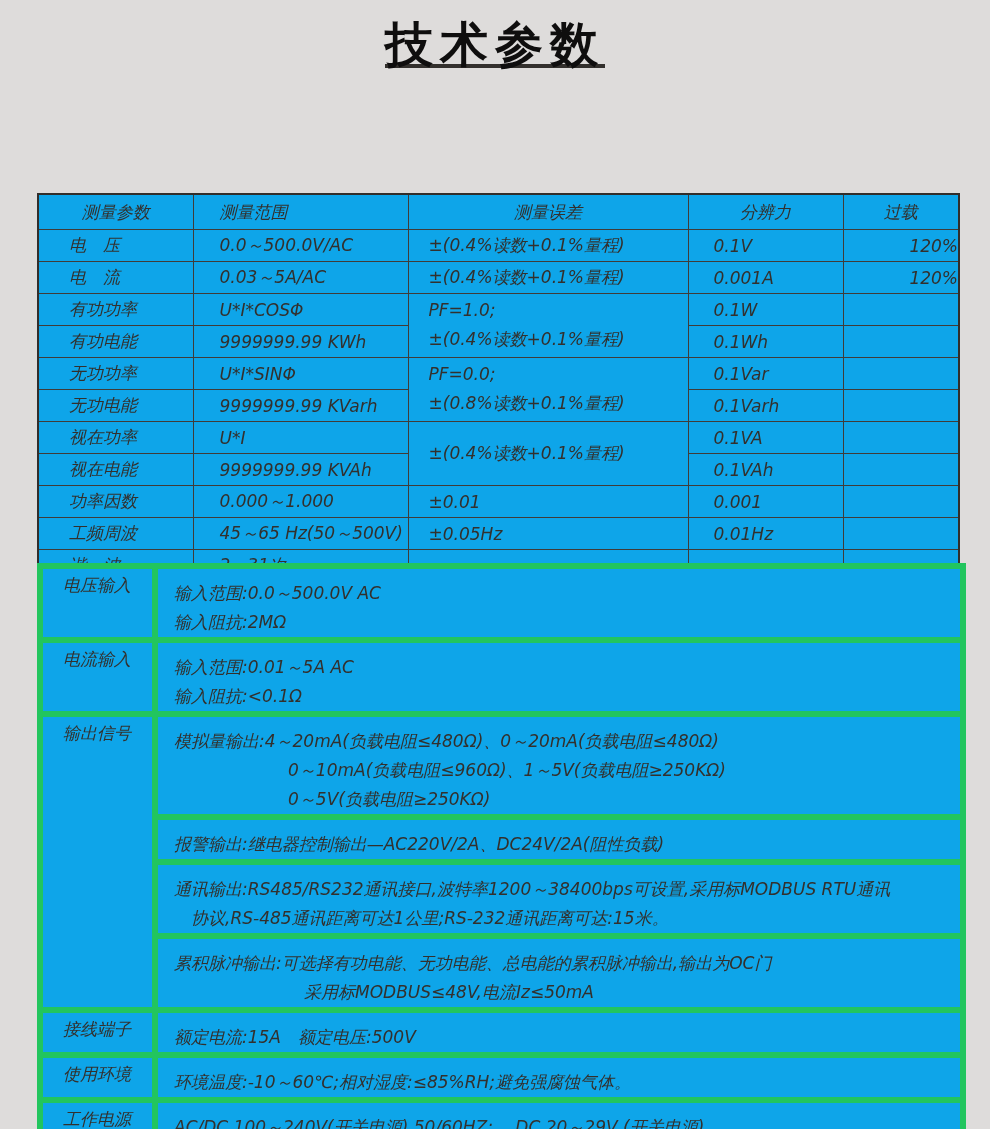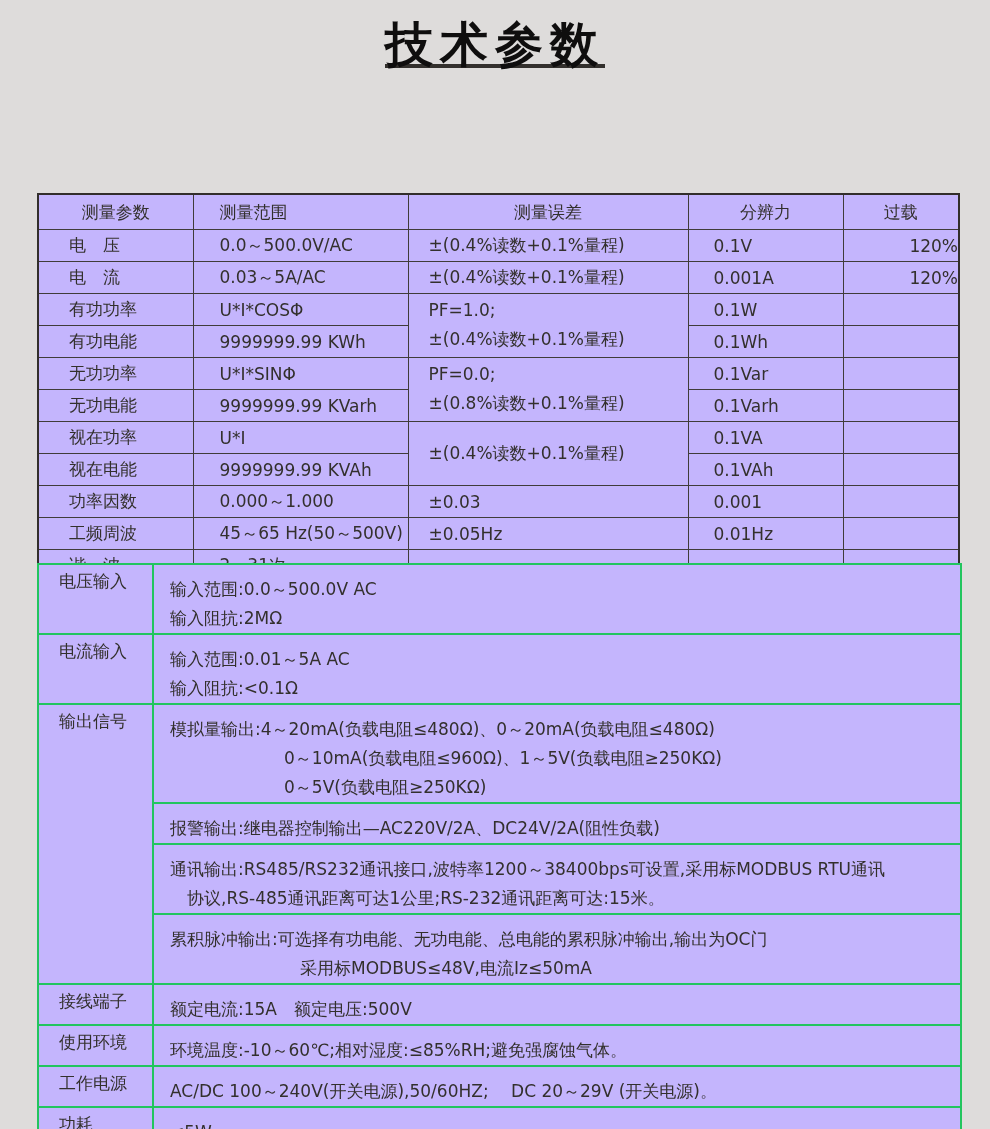--- a/index.html
+++ b/index.html
@@ -14,21 +14,21 @@
 
   
   .title-block { position:absolute; top:16px; left:0; width:100%; text-align:center;text-decoration:underline; }
   .title {
     font-size:48px; font-weight:900; color:#0f0e0e;
     letter-spacing:7px; line-height:56px;
   }
   .subtitle { font-size:21px; color:#3a3a3a; line-height:24px; margin-top:1px; }
 
   
-  table { border-collapse:collapse; table-layout:fixed; background:#c4b5fd; }
+  table { border-collapse:collapse; table-layout:fixed; background:#0ea5e9;font-style:italic; }
   td { overflow:hidden; white-space:nowrap; }
 
   
   #spec-table { position:absolute; left:37px; top:193px; border:2px solid #322e2b; }
   #spec-table td {
     border:1px solid #403c39;
     font-size:17px;
     height:29px;
     vertical-align:middle;
   }
@@ -39,21 +39,21 @@
   .c4 { padding-left:25px; }
   .c5 { text-align:right; padding:0; }
   .th { text-align:center; padding:0; }
   .th-left { text-align:left; padding-left:26px; }
   td.mergecell { vertical-align:top; padding-top:0; }
   .mline { line-height:29px; }
 
   
   #io-table { position:absolute; left:37px; top:563px; border:2px solid #322e2b; }
   #io-table td {
-    border:2px solid #22c55e;
+    border:6px solid #22c55e;
     font-size:17px;
     vertical-align:top;
     padding:0;
   }
   #io-table td.lbl { padding:2px 0 0 20px; line-height:29px; }
   #io-table td.cnt { padding-top:10px; }
   .ln  { line-height:29px; padding-left:16px; }
   .ind-analog { padding-left:130px; }  
   .ind-comm   { padding-left:33px; }   
   .ind-pulse  { padding-left:146px; }  
@@ -141,21 +141,21 @@
   </tr>
   <tr>
     <td class="c1">视在电能</td>
     <td class="c2">9999999.99 KVAh</td>
     <td class="c4">0.1VAh</td>
     <td class="c5"></td>
   </tr>
   <tr>
     <td class="c1">功率因数</td>
     <td class="c2">0.000～1.000</td>
-    <td class="c3">±0.03</td>
+    <td class="c3">±0.01</td>
     <td class="c4">0.001</td>
     <td class="c5"></td>
   </tr>
   <tr>
     <td class="c1">工频周波</td>
     <td class="c2">45～65 Hz(50～500V)</td>
     <td class="c3">±0.05Hz</td>
     <td class="c4">0.01Hz</td>
     <td class="c5"></td>
   </tr>

